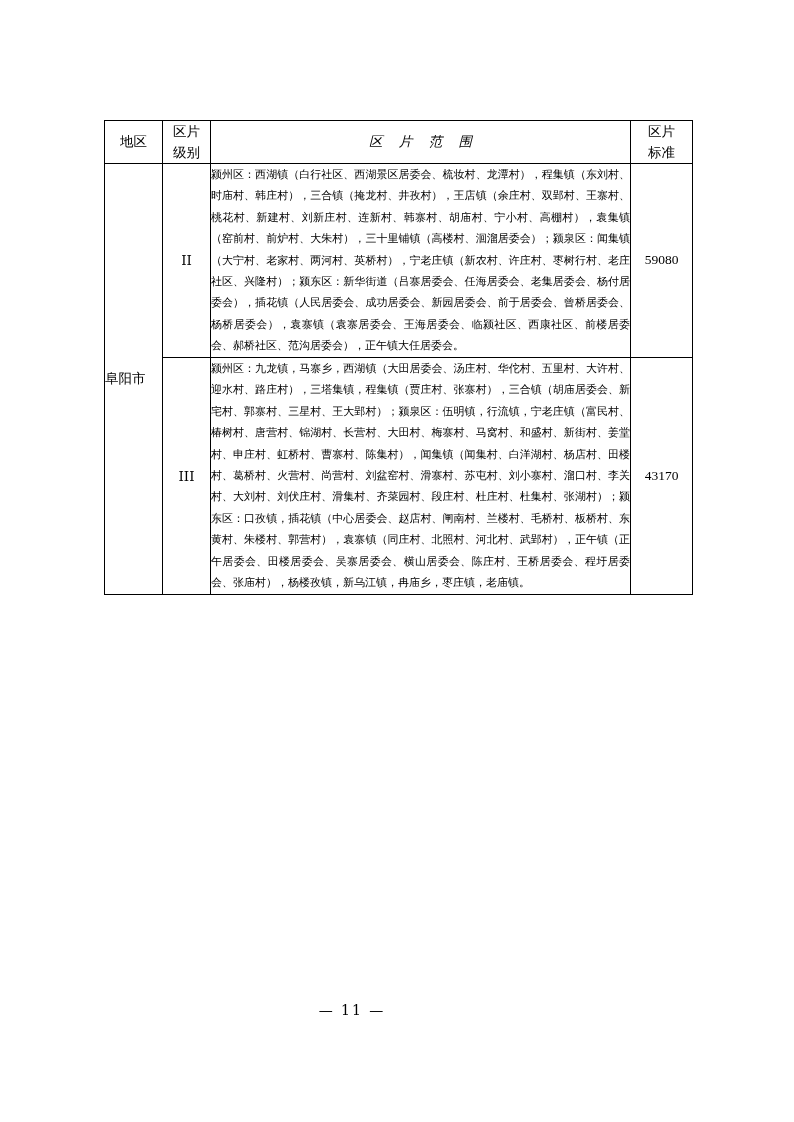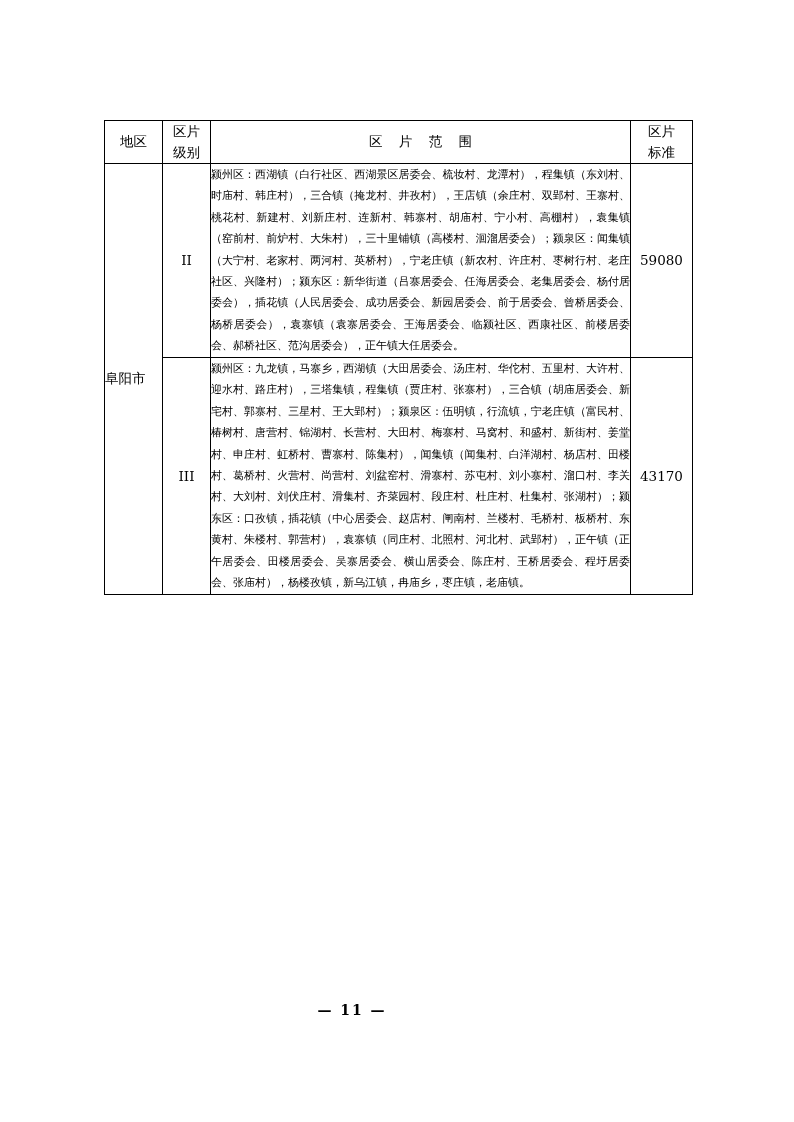--- a/index.html
+++ b/index.html
@@ -42,52 +42,53 @@
   .head-cell {
     text-align: center;
     font-size: 13.5px;
     line-height: 1.55;
     padding: 10px 2px;
     font-weight: normal;
   }
   .head-cell-scope {
     letter-spacing: 6px;
     text-indent: 6px;
+    font-style: italic;
   }
   .cell-region {
     text-align: left;
     font-size: 13.5px;
     line-height: 1.6;
   }
   .cell-level {
     text-align: center;
     font-size: 13.5px;
   }
   .cell-std {
     text-align: center;
     font-size: 13.5px;
+    font-family: Liberation Serif, serif;
   }
   .cell-scope {
     font-size: 11px;
     line-height: 1.95;
     text-align: justify;
     text-justify: inter-ideograph;
     padding: 10px 9px 12px 9px;
     vertical-align: top;
   }
   .page-number {
     position: absolute;
     left: 0;
     right: 0;
     top: 1002px;
     text-align: center;
     font-size: 14px;
     letter-spacing: 2px;
     padding-right: 90px;
-    font-weight: bold;
   }
 </style>
 </head>
 <body>
 
 <div class="page">
 
   <table class="doc-table">
     <colgroup>
       <col class="col-region">

